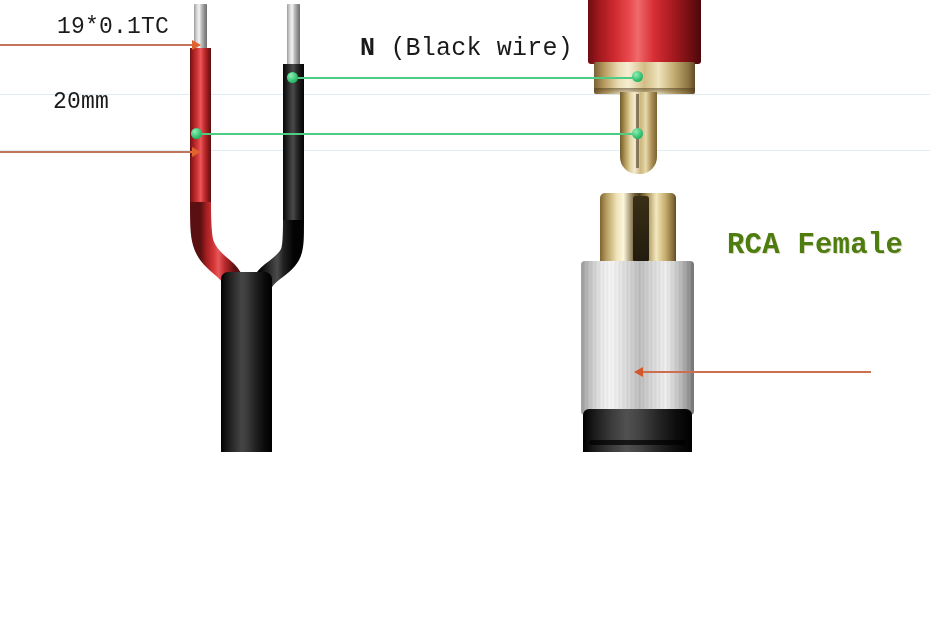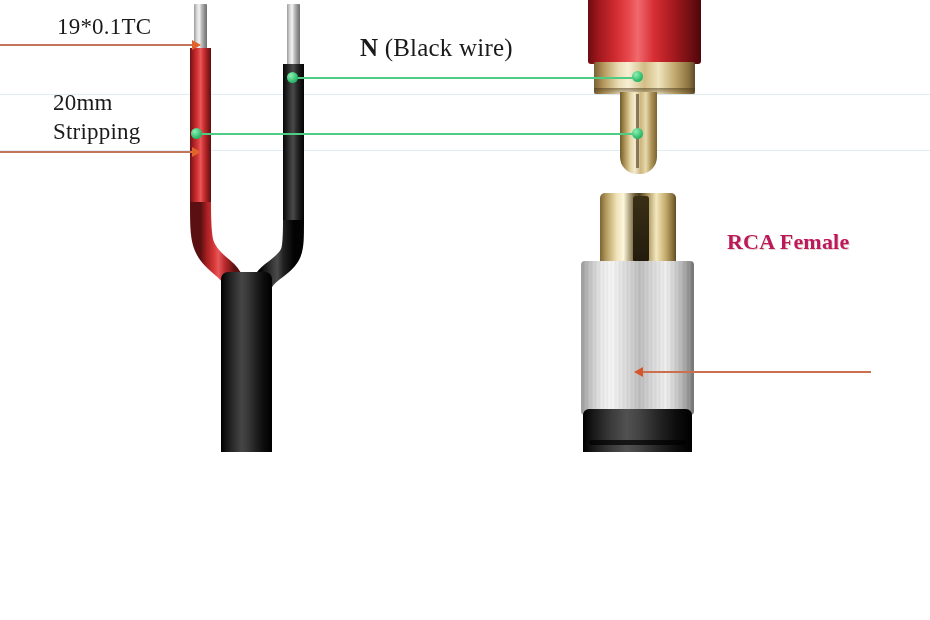--- a/index.html
+++ b/index.html
@@ -6,21 +6,21 @@
     margin: 0;
     padding: 0;
     background: #ffffff;
   }
   #stage {
     position: relative;
     width: 930px;
     height: 452px;
     background: #ffffff;
     overflow: hidden;
-    font-family: Liberation Serif, serif;
+    font-family: Liberation Mono, monospace;
   }
 
   
   .label {
     position: absolute;
     white-space: nowrap;
     color: #1a1a1a;
     font-size: 25px;
     letter-spacing: .2px;
   }
@@ -30,23 +30,23 @@
   .label b {
     font-weight: 700;
   }
   #lbl-tc   { left: 57px;  top: 14px;  }
   #lbl-strip{ left: 53px;  top: 88px;  line-height: 29px; }
   #lbl-n    { left: 360px; top: 34px;  }
   #lbl-p    { left: 360px; top: 92px;  }
   #lbl-dia  { left: 740px; top: 341px; }
   #lbl-rca  {
     left: 727px; top: 229px;
-    font-size: 22px;
+    font-size: 29px;
     font-weight: 700;
-    color: #be185d;
+    color: #4d7c0f;
     text-shadow: 1px 1px 0 rgba(120,80,10,.22);
   }
 
   
   .lead {
     position: absolute;
     height: 2px;
     background: #c4745a;
   }
   #lead-tc    { left: 0px;   top: 44px;  width: 198px; }
@@ -328,21 +328,20 @@
   <div class="green-line" id="gl-p"></div>
   <div class="green-dot" id="gd-n-l"></div>
   <div class="green-dot" id="gd-n-r"></div>
   <div class="green-dot" id="gd-p-l"></div>
   <div class="green-dot" id="gd-p-r"></div>
 
   <div class="label small" id="lbl-tc">19*0.1TC</div>
 
   <div class="label small" id="lbl-strip">
     <div>20mm</div>
-    <div>Stripping</div>
   </div>
 
   <div class="label" id="lbl-n"><b>N</b><span> (Black wire)</span></div>
 
 
   <div class="label" id="lbl-rca">RCA Female</div>
 
 
 </div>
 

